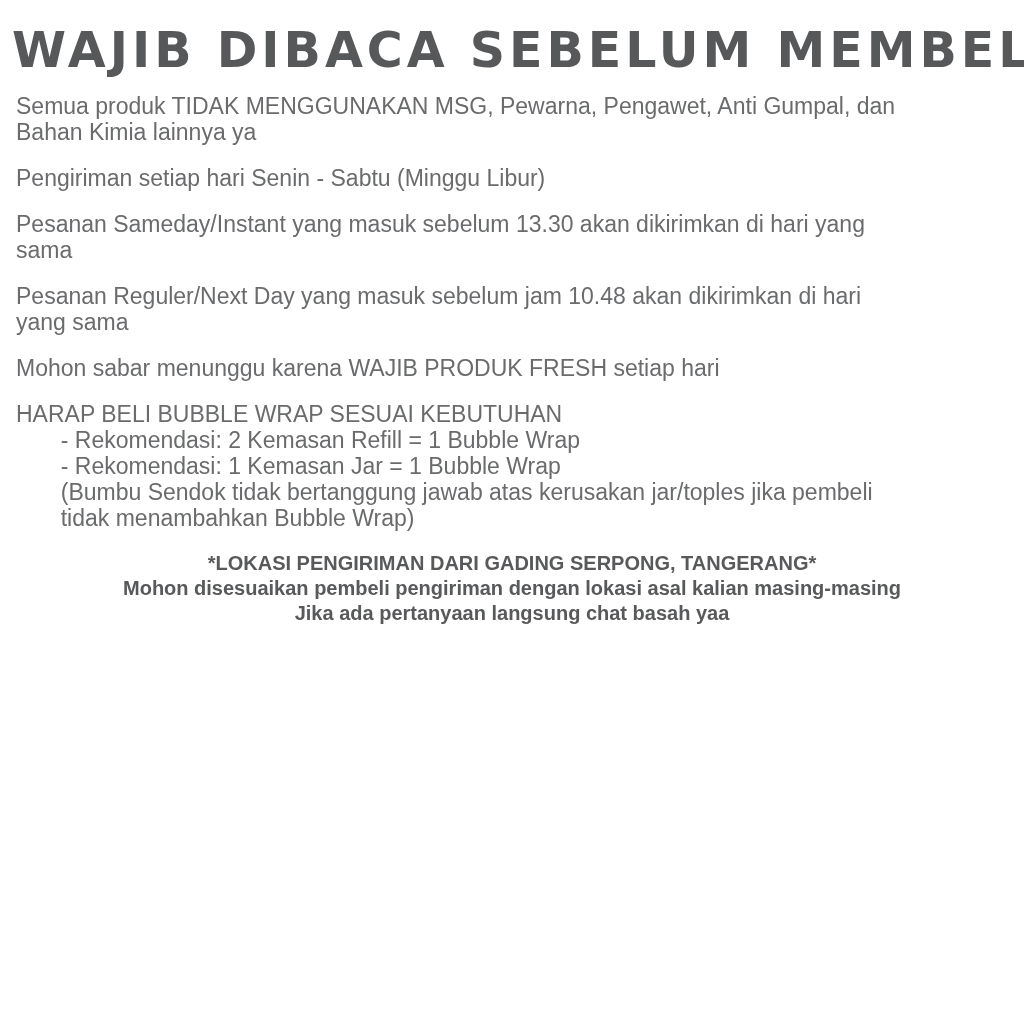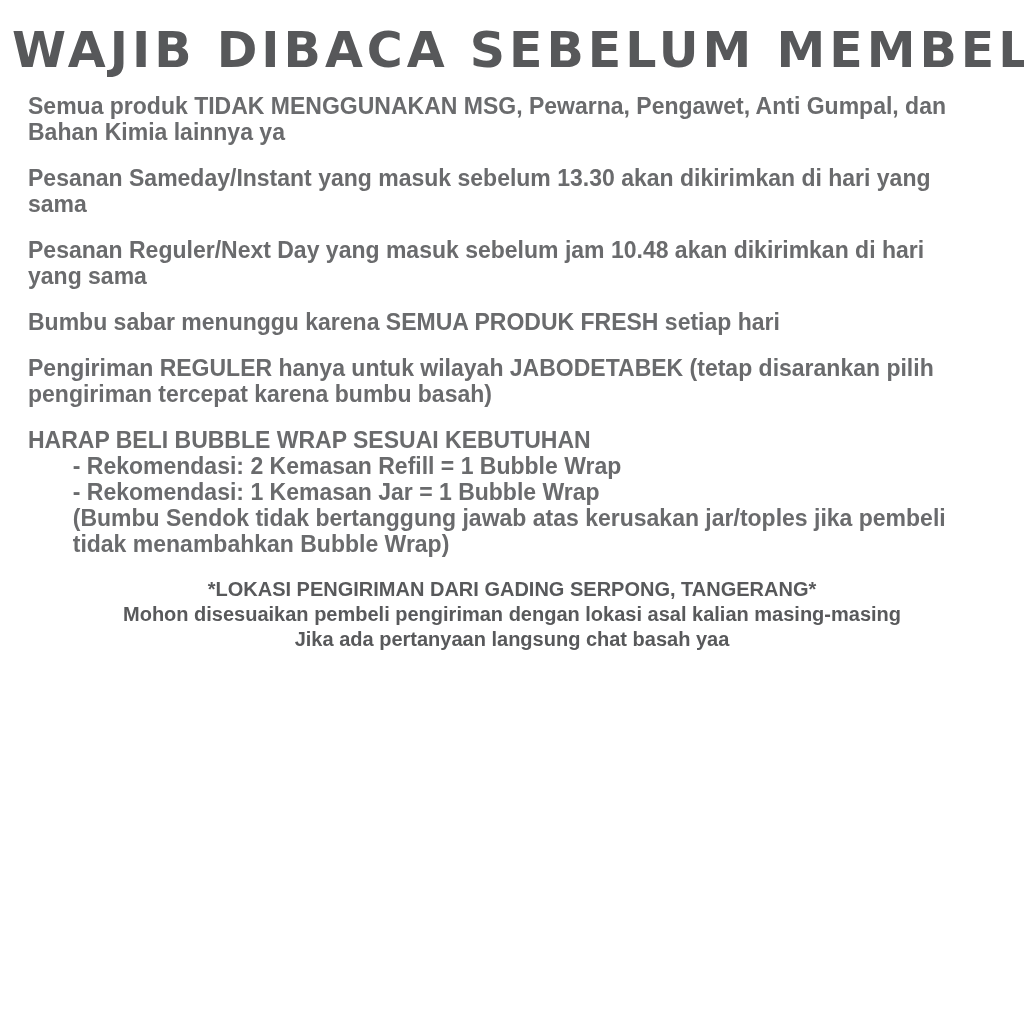--- a/index.html
+++ b/index.html
@@ -28,23 +28,22 @@
     letter-spacing: 4px;
     color: #57585a;
     white-space: nowrap;
   }
   .content {
     color: #6a6b6d;
     font-size: 23px;
     line-height: 26px;
   }
   .para {
-    margin: 0 0 20px 16px;
+    margin: 0 0 20px 4px;
     white-space: pre-wrap;
-    font-weight: bold;
   }
   .footer {
     margin-top: 12px;
     text-align: center;
     color: #58595b;
     font-weight: bold;
     font-size: 20px;
     line-height: 25px;
   }
   .fline {
@@ -54,27 +53,26 @@
 </head>
 <body>
 
 <div class="page">
 
   <h1 class="title">WAJIB DIBACA SEBELUM MEMBELI</h1>
 
   <div class="content">
     <p class="para">Semua produk TIDAK MENGGUNAKAN MSG, Pewarna, Pengawet, Anti Gumpal, dan
 Bahan Kimia lainnya ya</p>
+    <p class="para">Pengiriman setiap hari Senin - Sabtu (Minggu Libur)</p>
     <p class="para">Pesanan Sameday/Instant yang masuk sebelum 13.30 akan dikirimkan di hari yang
 sama</p>
     <p class="para">Pesanan Reguler/Next Day yang masuk sebelum jam 10.48 akan dikirimkan di hari
 yang sama</p>
-    <p class="para">Bumbu sabar menunggu karena SEMUA PRODUK FRESH setiap hari</p>
-    <p class="para">Pengiriman REGULER hanya untuk wilayah JABODETABEK (tetap disarankan pilih
-pengiriman tercepat karena bumbu basah)</p>
+    <p class="para">Mohon sabar menunggu karena WAJIB PRODUK FRESH setiap hari</p>
     <p class="para">HARAP BELI BUBBLE WRAP SESUAI KEBUTUHAN
        - Rekomendasi: 2 Kemasan Refill = 1 Bubble Wrap
        - Rekomendasi: 1 Kemasan Jar = 1 Bubble Wrap
        (Bumbu Sendok tidak bertanggung jawab atas kerusakan jar/toples jika pembeli
        tidak menambahkan Bubble Wrap)</p>
   </div>
 
   <div class="footer">
     <div class="fline">*LOKASI PENGIRIMAN DARI GADING SERPONG, TANGERANG*</div>
     <div class="fline">Mohon disesuaikan pembeli pengiriman dengan lokasi asal kalian masing-masing</div>

